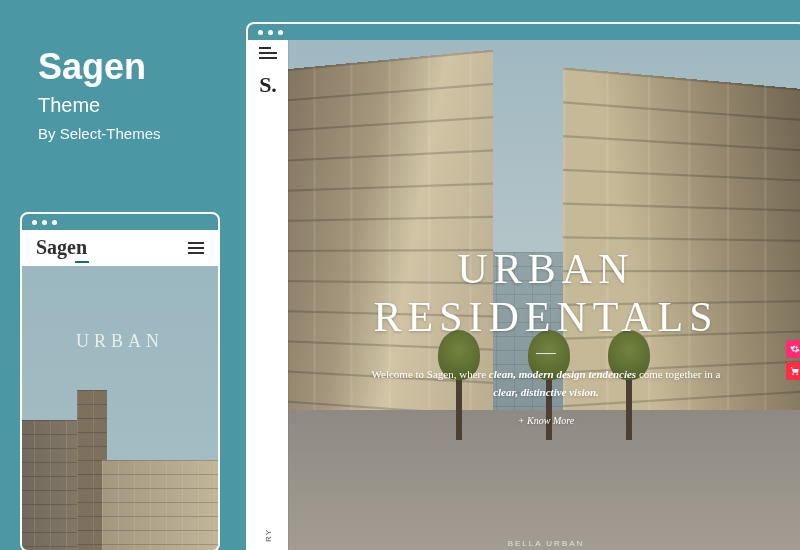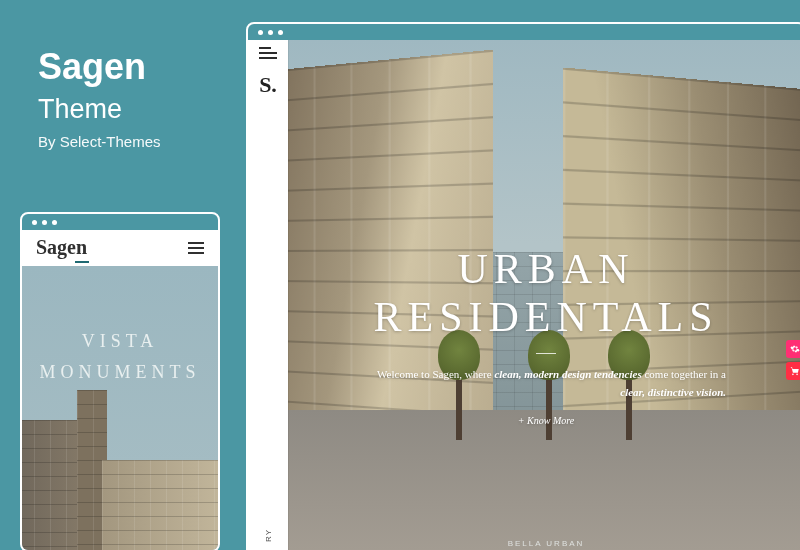--- a/index.html
+++ b/index.html
@@ -1,21 +1,21 @@
 <!DOCTYPE html>
 <html><head>
 <meta charset="utf-8">
 <style>
   * { box-sizing: border-box; margin: 0; padding: 0; }
   html, body { width: 800px; height: 550px; overflow: hidden; font-family: "Helvetica Neue", Arial, sans-serif; }
   body { background: #4b97a3; position: relative; }
 
   .header-area { position: absolute; left: 38px; top: 46px; color: #fff; }
   .header-area .title { font-size: 36px; font-weight: 700; letter-spacing: 0px; }
-  .header-area .subtitle { font-size: 27px; font-weight: 300; margin-top: 6px; }
+  .header-area .subtitle { font-size: 20px; font-weight: 300; margin-top: 6px; }
   .header-area .by { font-size: 15px; font-weight: 300; margin-top: 8px; opacity: 0.95; }
 
   
   .mobile { position: absolute; left: 20px; top: 212px; width: 200px; height: 340px; border: 2px solid #fff; border-radius: 8px; overflow: hidden; background:#fff; }
   .chrome-dots { height: 16px; background:#4b97a3; display:flex; align-items:center; gap:5px; padding-left:10px; }
   .chrome-dots .dot { width:5px; height:5px; border-radius:50%; background:#fff; }
   .mobile-top { height: 36px; background:#fff; display:flex; align-items:center; justify-content:space-between; padding:0 14px; border-bottom:1px solid rgba(0,0,0,0); }
   .mobile-top .brand { font-family: Georgia, "Times New Roman", serif; font-size:20px; font-weight:700; color:#303030; position:relative; }
   .mobile-top .brand::after { content:""; position:absolute; right:-2px; bottom:-4px; width:14px; height:2px; background:#1f6972; }
   .mobile-top .ham { width:16px; height:2px; background:#303030; position:relative; }
@@ -49,21 +49,21 @@
   .hero .tree .crown{width:42px;height:50px;background:radial-gradient(circle at 50% 40%, #71843f,#4e5c28);border-radius:50% 50% 45% 45%;margin-top:-10px;}
   .hero .tree.t1{left:150px;} .hero .tree.t2{left:240px;} .hero .tree.t3{left:320px;}
   .hero .build{position:absolute;bottom:100px;}
   .hero .build.l{left:-10px;width:200px;height:380px;background:linear-gradient(100deg,#7e705b 0%, #a4977d 40%, #d0c4a5 60%, #b8ab8e 100%);transform:perspective(500px) rotateY(-14deg);transform-origin:left;}
   .hero .build.r{right:-10px;width:230px;height:360px;background:linear-gradient(260deg,#6d604d 0%, #9a8d72 40%, #c5b997 70%);transform:perspective(500px) rotateY(14deg);transform-origin:right;}
   .hero .build.m{left:190px;width:180px;height:170px;bottom:128px;background:linear-gradient(#8fa0a4,#7c8d90);opacity:0.85;}
 
   .hero-content{position:absolute; left:0; right:0; top:205px; text-align:center; color:#fff; font-family: Georgia, "Times New Roman", serif; text-shadow:0 1px 3px rgba(0,0,0,0.25);}
   .hero-content .main{font-size:42px; letter-spacing:6px; font-weight:400;}
   .hero-content .sep{width:20px;height:1px;background:rgba(255,255,255,0.8);margin:12px auto;}
-  .hero-content .sub{font-size:11px; font-family: Georgia, serif; max-width:360px; margin:0 auto; line-height:1.6;text-align:right;}
+  .hero-content .sub{font-size:11px; font-family: Georgia, serif; max-width:360px; margin:0 auto; line-height:1.6;}
   .hero-content .sub .em{font-style:italic; font-weight:600;}
   .hero-content .link{font-size:10px; margin-top:14px; font-style:italic;}
 
   .side-tabs{position:absolute; right:0; top:300px; display:flex; flex-direction:column; gap:4px;}
   .side-tabs .tab{width:18px;height:18px;border-radius:3px 0 0 3px;display:flex;align-items:center;justify-content:center;color:#fff;font-size:10px;}
   .side-tabs .tab.a{background:#ff2e74;}
   .side-tabs .tab.b{background:#ff2e44;}
 
   .bottom-nav{position:absolute;left:0;right:0;bottom:2px;display:flex;justify-content:center;gap:140px;color:#e9edec;font-size:8px;letter-spacing:2px;font-family:Arial;}
   .bottom-nav span{opacity:0.85;}
@@ -106,22 +106,21 @@
   <div class="mobile-top">
     <div class="brand">Sagen</div>
     <div class="ham"></div>
   </div>
   <div class="mobile-hero">
     <div class="sky"></div>
     <div class="bld a"></div>
     <div class="bld c"></div>
     <div class="bld b"></div>
     <div class="overlay-text">
-      <div>VISTA</div>
-      <div>MONUMENTS</div>
+      <div>URBAN</div>
     </div>
   </div>
 </div>
 
 <div class="desktop">
   <div class="desk-chrome">
     <div class="dot"></div>
     <div class="dot"></div>
     <div class="dot"></div>
   </div>

